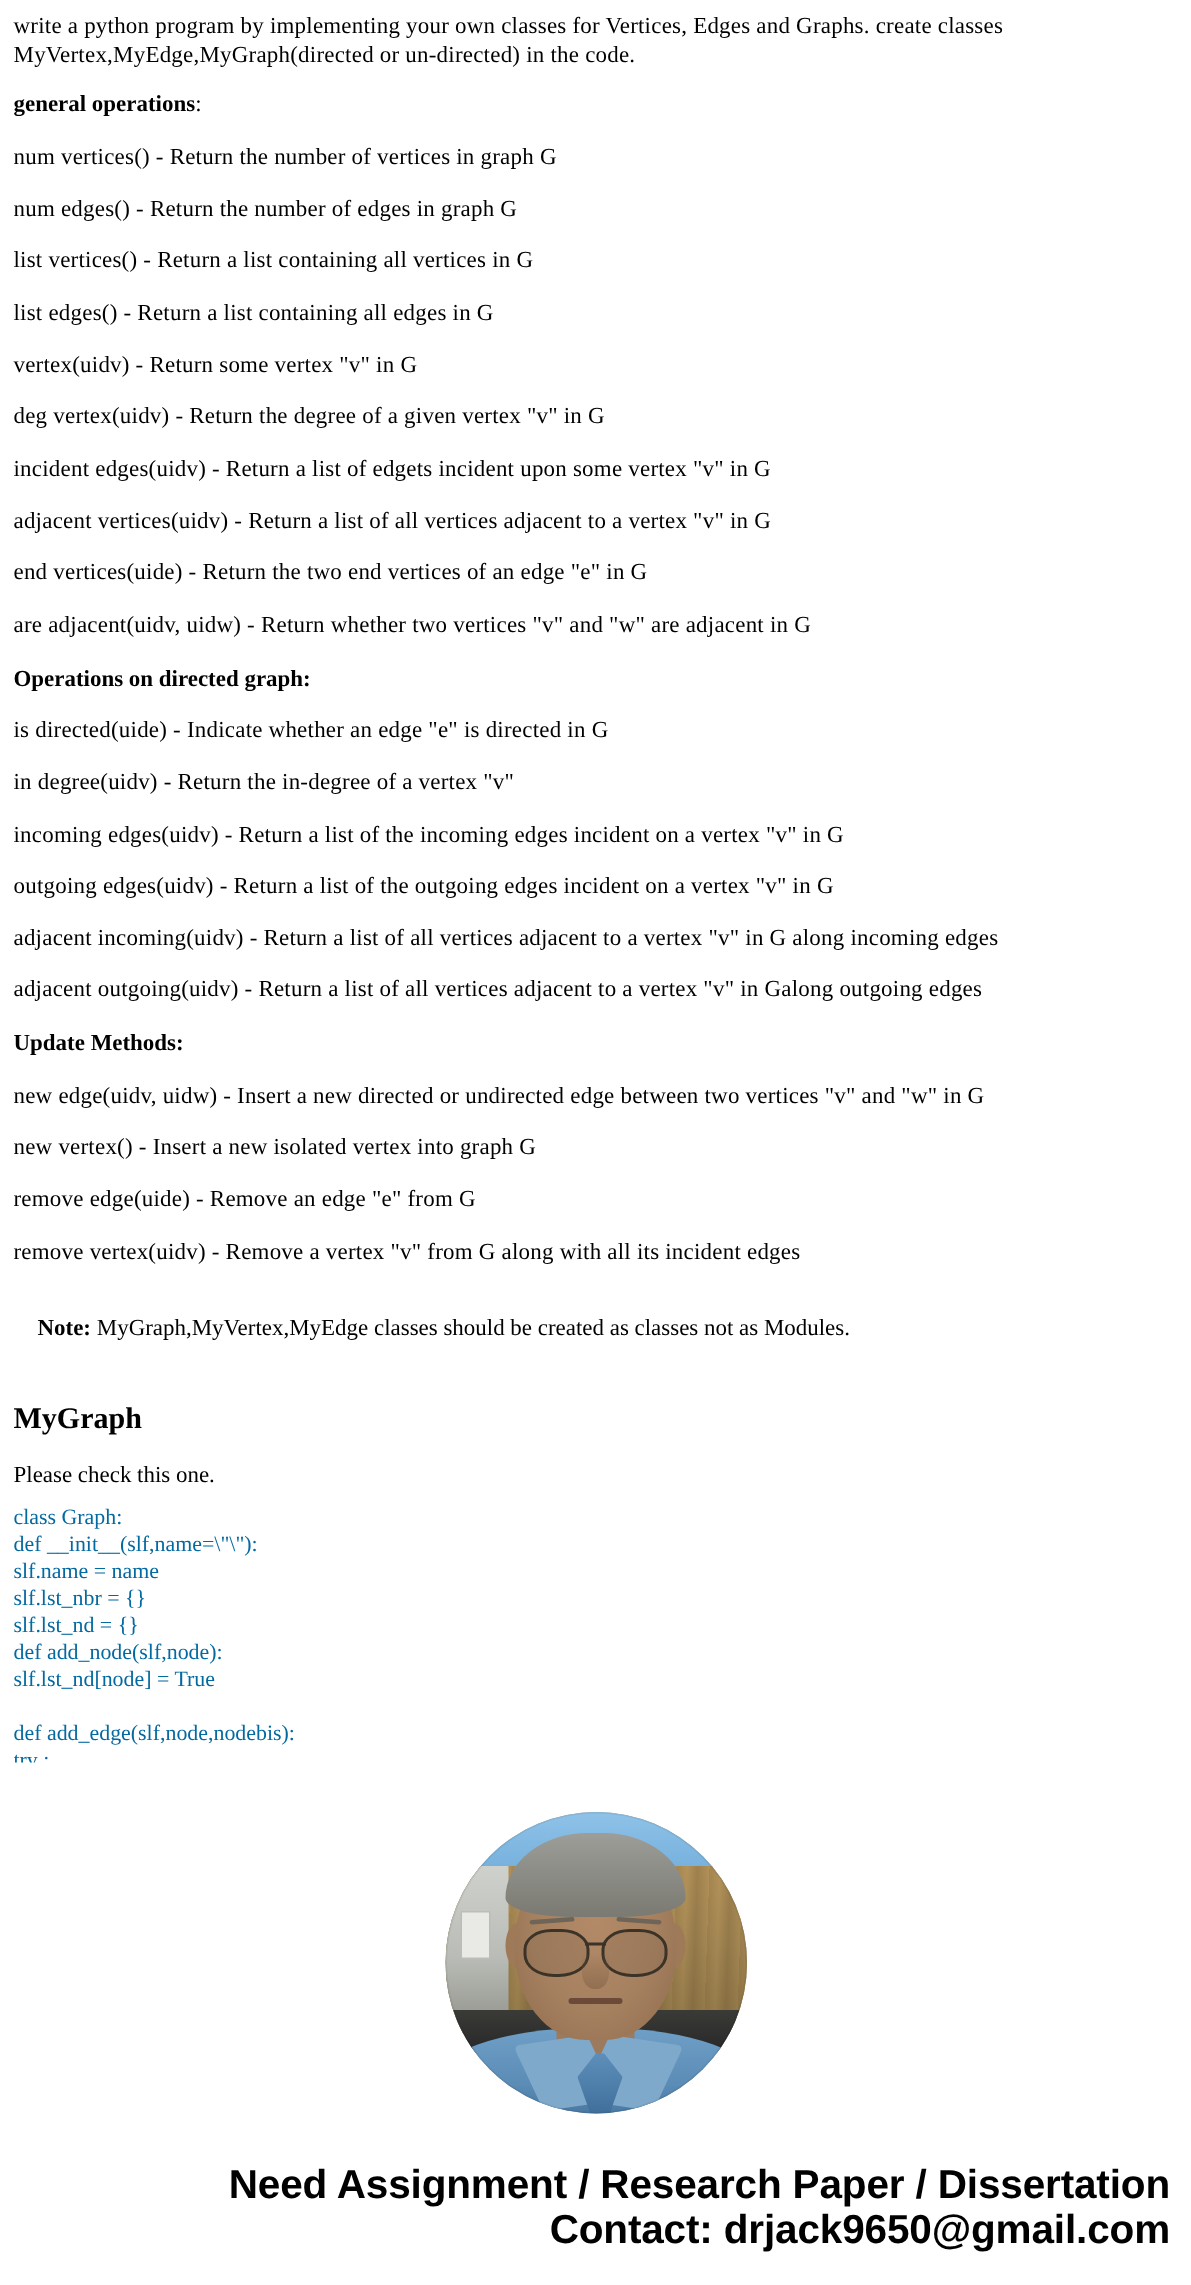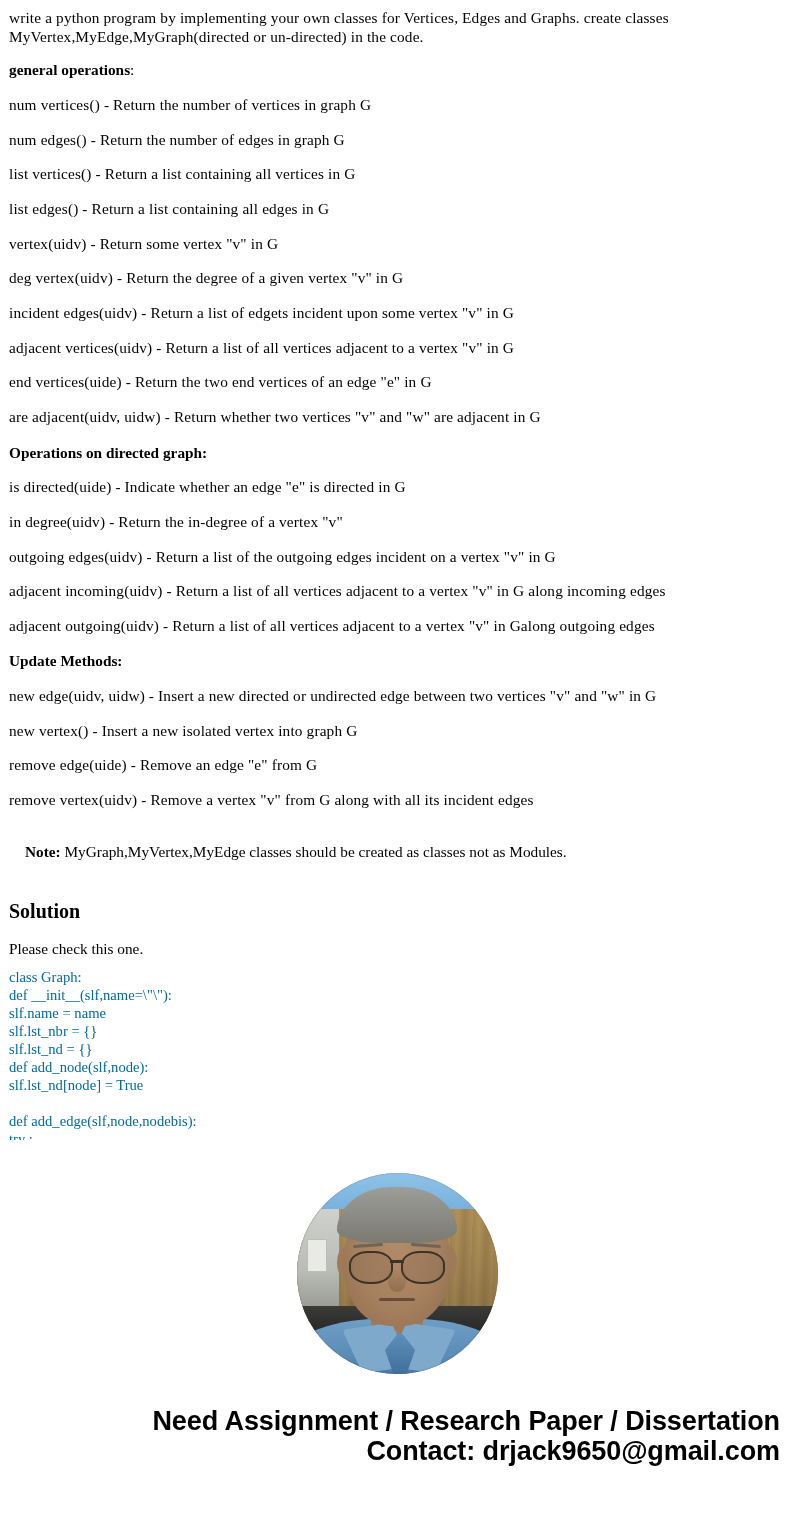--- a/index.html
+++ b/index.html
@@ -305,34 +305,35 @@
     <p class="para">deg vertex(uidv) - Return the degree of a given vertex "v" in G</p>
     <p class="para">incident edges(uidv) - Return a list of edgets incident upon some vertex "v" in G</p>
     <p class="para">adjacent vertices(uidv) - Return a list of all vertices adjacent to a vertex "v" in G</p>
     <p class="para">end vertices(uide) - Return the two end vertices of an edge "e" in G</p>
     <p class="para">are adjacent(uidv, uidw) - Return whether two vertices "v" and "w" are adjacent in G</p>
 
     <p class="section-label">Operations on directed graph:</p>
 
     <p class="para">is directed(uide) - Indicate whether an edge "e" is directed in G</p>
     <p class="para">in degree(uidv) - Return the in-degree of a vertex "v"</p>
+    <p class="para">incoming edges(uidv) - Return a list of the incoming edges incident on a vertex "v" in G</p>
     <p class="para">outgoing edges(uidv) - Return a list of the outgoing edges incident on a vertex "v" in G</p>
     <p class="para">adjacent incoming(uidv) - Return a list of all vertices adjacent to a vertex "v" in G along incoming edges</p>
     <p class="para">adjacent outgoing(uidv) - Return a list of all vertices adjacent to a vertex "v" in Galong outgoing edges</p>
 
     <p class="section-label">Update Methods:</p>
 
     <p class="para">new edge(uidv, uidw) - Insert a new directed or undirected edge between two vertices "v" and "w" in G</p>
     <p class="para">new vertex() - Insert a new isolated vertex into graph G</p>
     <p class="para">remove edge(uide) - Remove an edge "e" from G</p>
     <p class="para">remove vertex(uidv) - Remove a vertex "v" from G along with all its incident edges</p>
 
     <p class="note-line"><span class="note-key">Note:</span><span> MyGraph,MyVertex,MyEdge classes should be created as classes not as Modules.</span></p>
 
-    <h2 class="solution-heading">Solution</h2>
+    <h2 class="solution-heading">MyGraph</h2>
 
     <p class="code-intro">Please check this one.</p>
 
     <div class="code-wrap">
       <pre class="code-block">class Graph:
 def __init__(slf,name=\"\"):
 slf.name = name
 slf.lst_nbr = {}
 slf.lst_nd = {}
 def add_node(slf,node):

